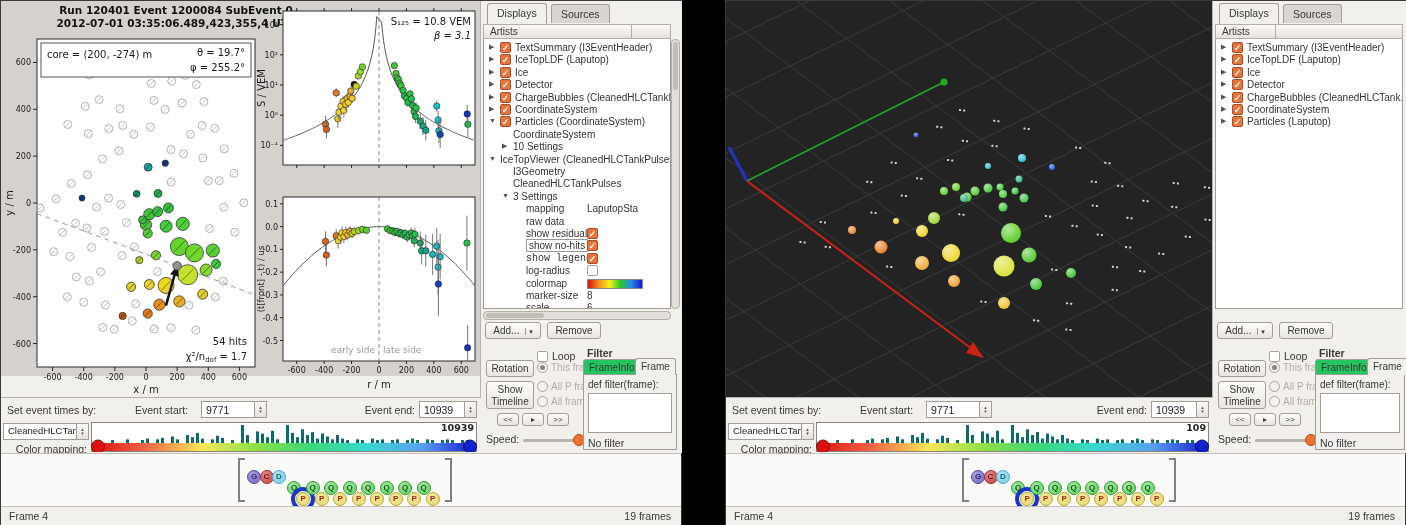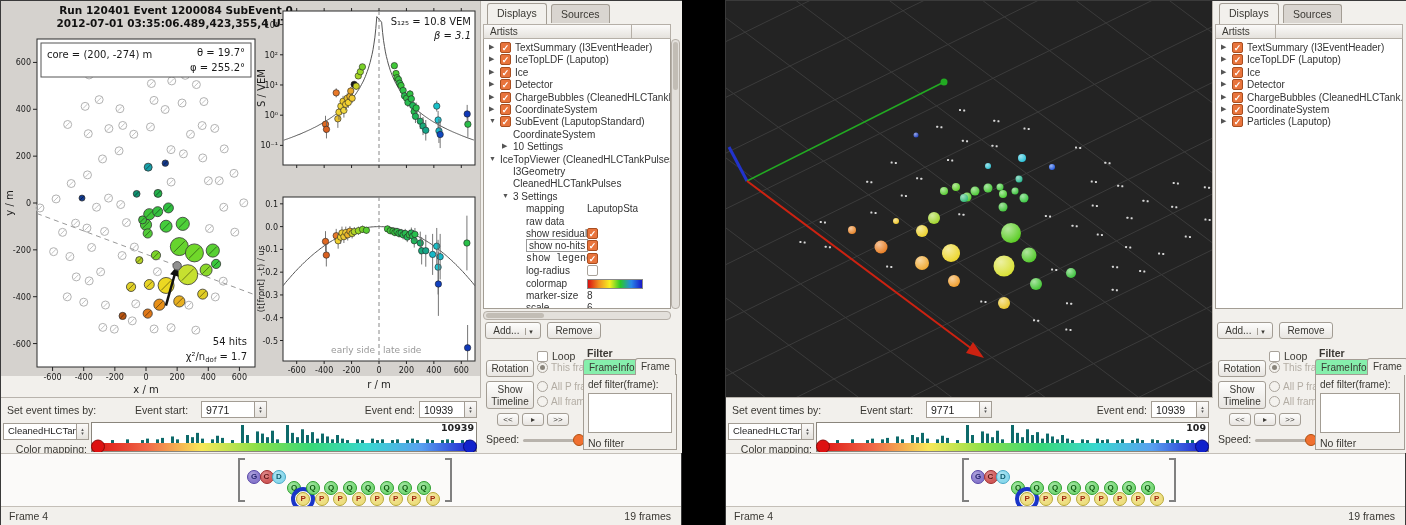--- a/index.html
+++ b/index.html
@@ -29,21 +29,21 @@
   .tlabel { position:absolute; top:0; white-space:nowrap; }
   .tlabel.boxed { border:1px solid #999; background:#fff; padding:0 2px; top:-1px; }
   .btn { position:absolute; background:linear-gradient(#fdfdfc,#e8e5e1); border:1px solid #a39d94;
     border-radius:3px; font-size:10px; color:#3a3833; text-align:center; cursor:default; }
   .radio { position:absolute; width:11px; height:11px; border-radius:50%;
     background:#f4f2ee; border:1px solid #aaa49c; }
   .radio .dot { position:absolute; left:2px; top:2px; width:5px; height:5px;
     border-radius:50%; background:#8a857c; }
   .rlabel { position:absolute; font-size:10px; color:#b3ada4; white-space:nowrap; }
   .ftab { position:absolute; height:15px; padding:2px 5px; font-size:10px; color:#3a3833;
-    background:#86efac; border:1px solid #a39d94; border-bottom:none; border-radius:3px 3px 0 0; }
+    background:#22c55e; border:1px solid #a39d94; border-bottom:none; border-radius:3px 3px 0 0; }
   .ftab.active { background:#f2f0ec; z-index:3; height:17px; }
   .fbox { position:absolute; border:1px solid #a39d94; background:#f2f0ec; }
   .field { position:absolute; background:#fff; border:1px solid #a39d94; font-size:10.5px;
     color:#222; padding:1px 4px; font-family:"Liberation Sans",sans-serif; }
   .stepper { position:absolute; width:13px; background:linear-gradient(#fbfaf9,#e5e2dd);
     border:1px solid #a39d94; font-size:5px; line-height:4px; color:#555; text-align:center;
     padding-top:3px; }
   .ui-label { position:absolute; font-size:10.5px; color:#3a3833; white-space:nowrap; }
   .timeline-block { border-top:1px solid #b8b3ac; background:#f2f0ec; }
   .frames-bar { background:#fbfaf9; border-top:1px solid #c4bfb8; }
@@ -585,21 +585,21 @@
             <span class="tlabel" style="left: 31px;">ChargeBubbles (CleanedHLCTankP</span>
           </div>
           <div class="trow" style="top: 62px;">
             <span class="arr" style="left: 5px;">▶</span>
             <span class="cb on" style="left: 16px;">✓</span>
             <span class="tlabel" style="left: 31px;">CoordinateSystem</span>
           </div>
           <div class="trow" style="top: 74.4px;">
             <span class="arr" style="left: 5px;">▼</span>
             <span class="cb on" style="left: 16px;">✓</span>
-            <span class="tlabel" style="left: 31px;">SubEvent (LaputopStandard)</span>
+            <span class="tlabel" style="left: 31px;">Particles (CoordinateSystem)</span>
           </div>
           <div class="trow" style="top: 86.8px;">
             <span class="tlabel" style="left: 29px;">CoordinateSystem</span>
           </div>
           <div class="trow" style="top: 99.2px;">
             <span class="arr" style="left: 18px;">▶</span>
             <span class="tlabel" style="left: 29px;">10 Settings</span>
           </div>
           <div class="trow" style="top: 111.6px;">
             <span class="arr" style="left: 5px;">▼</span>

